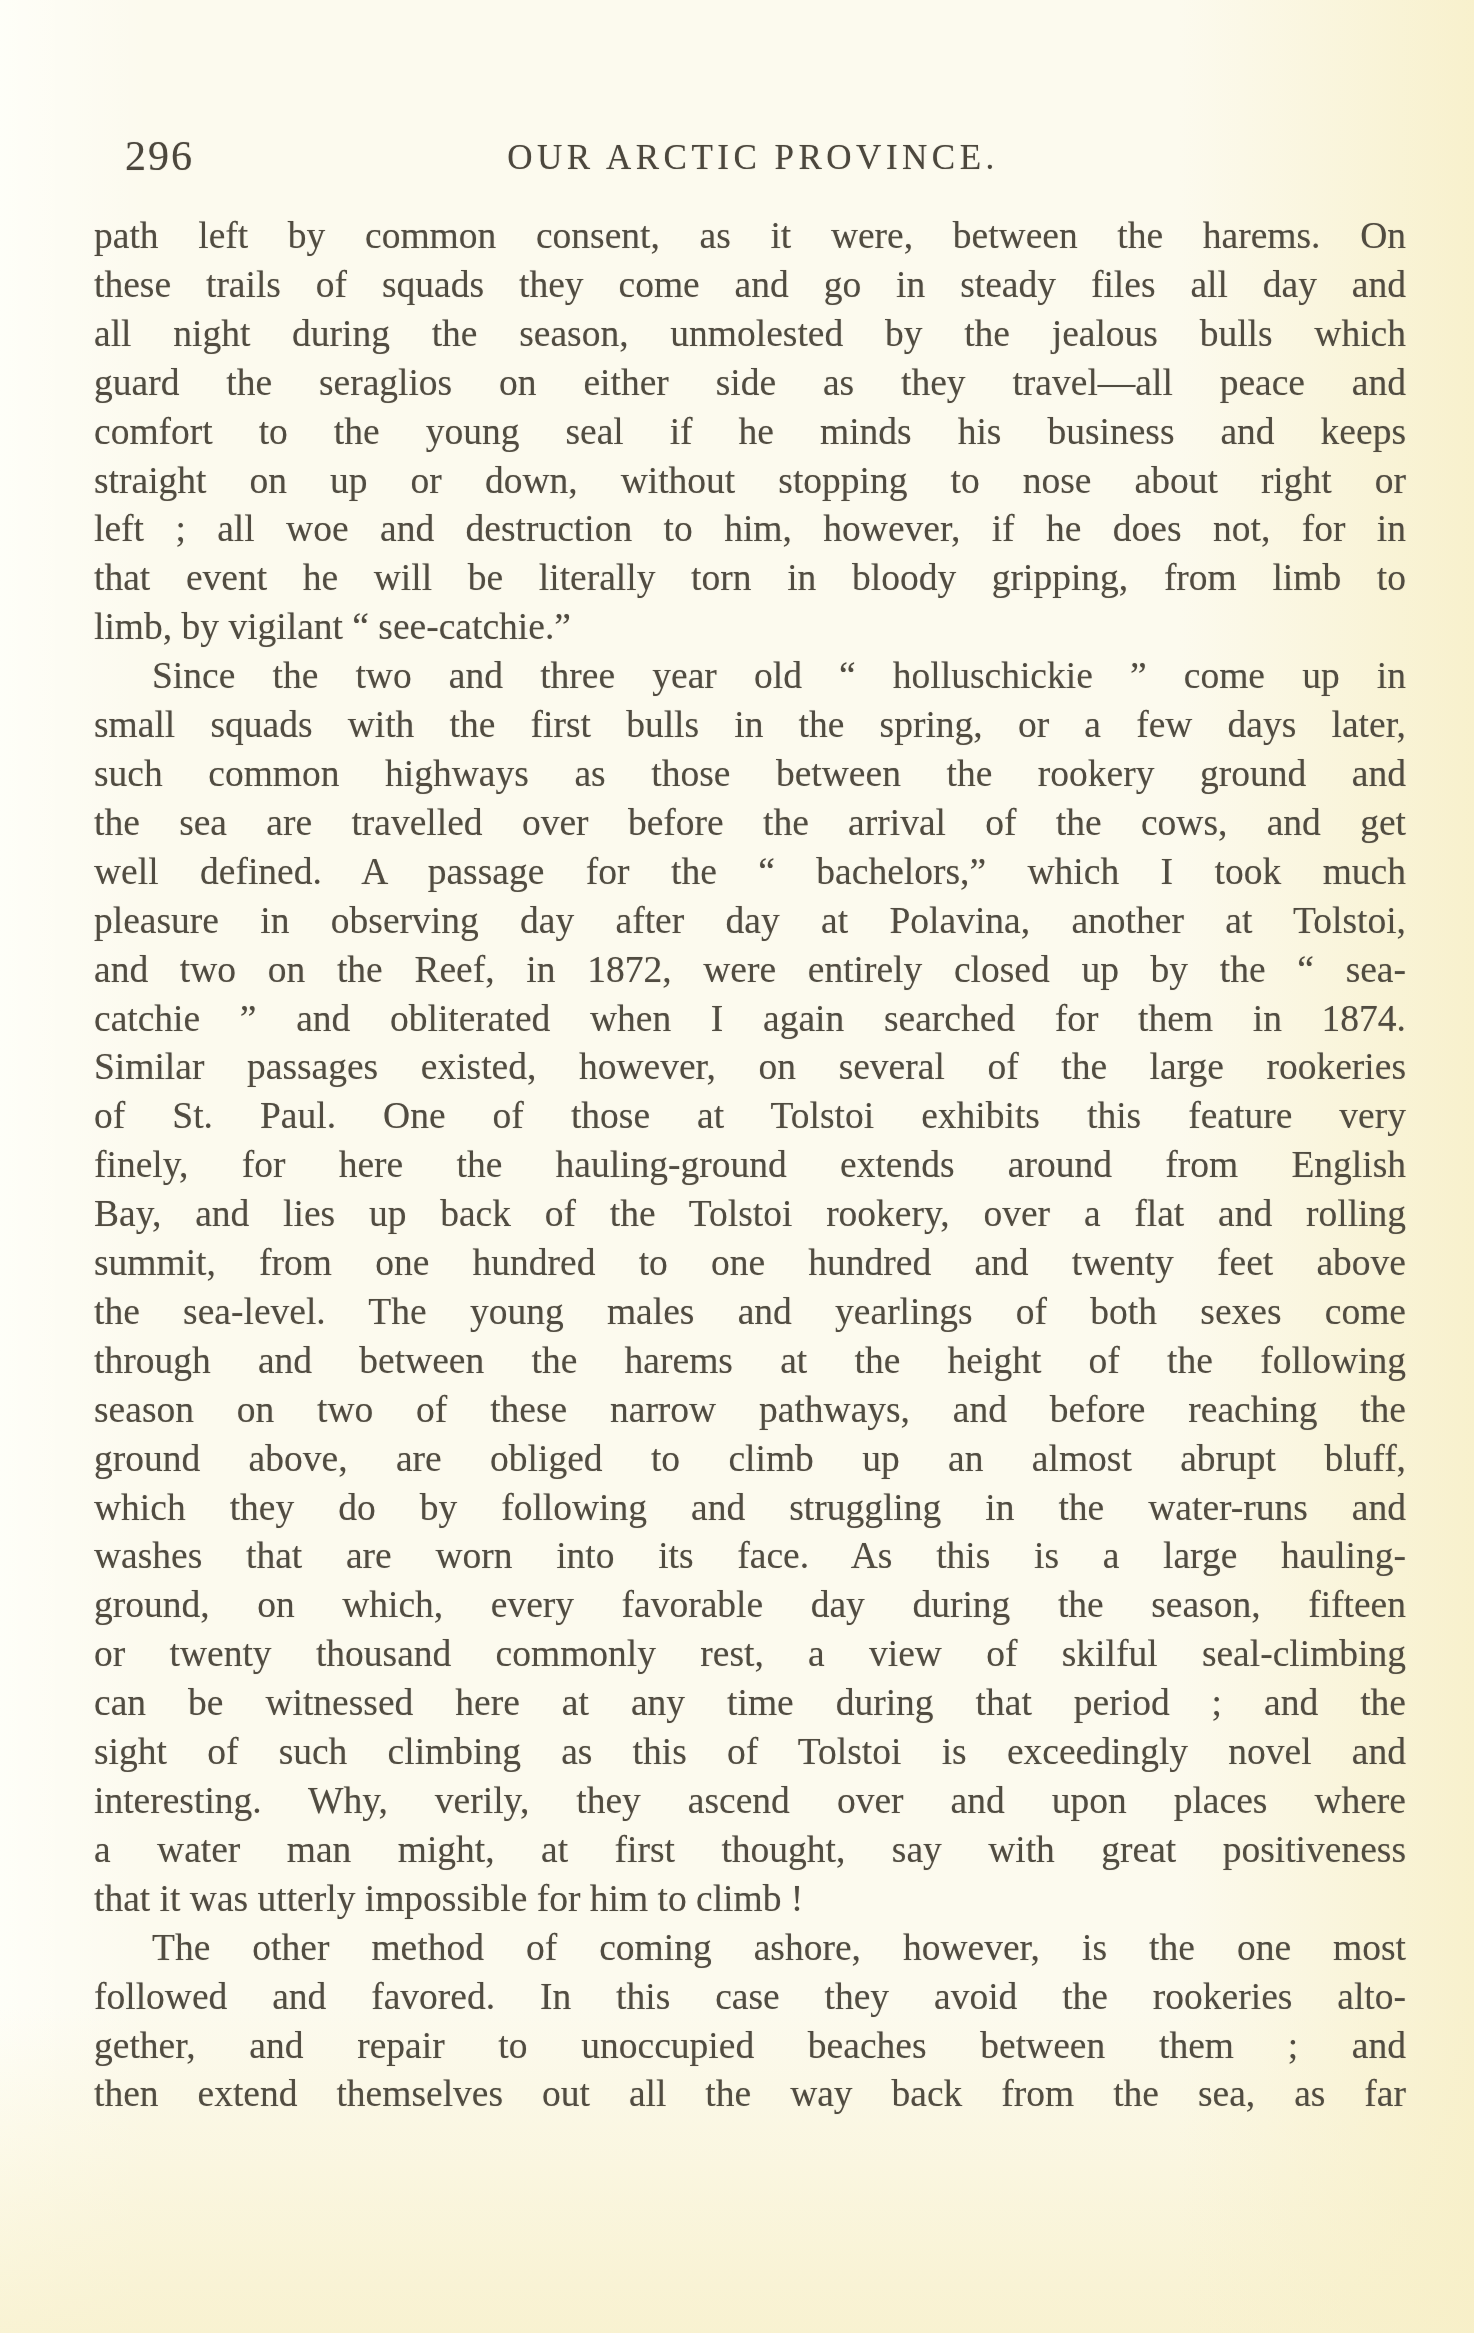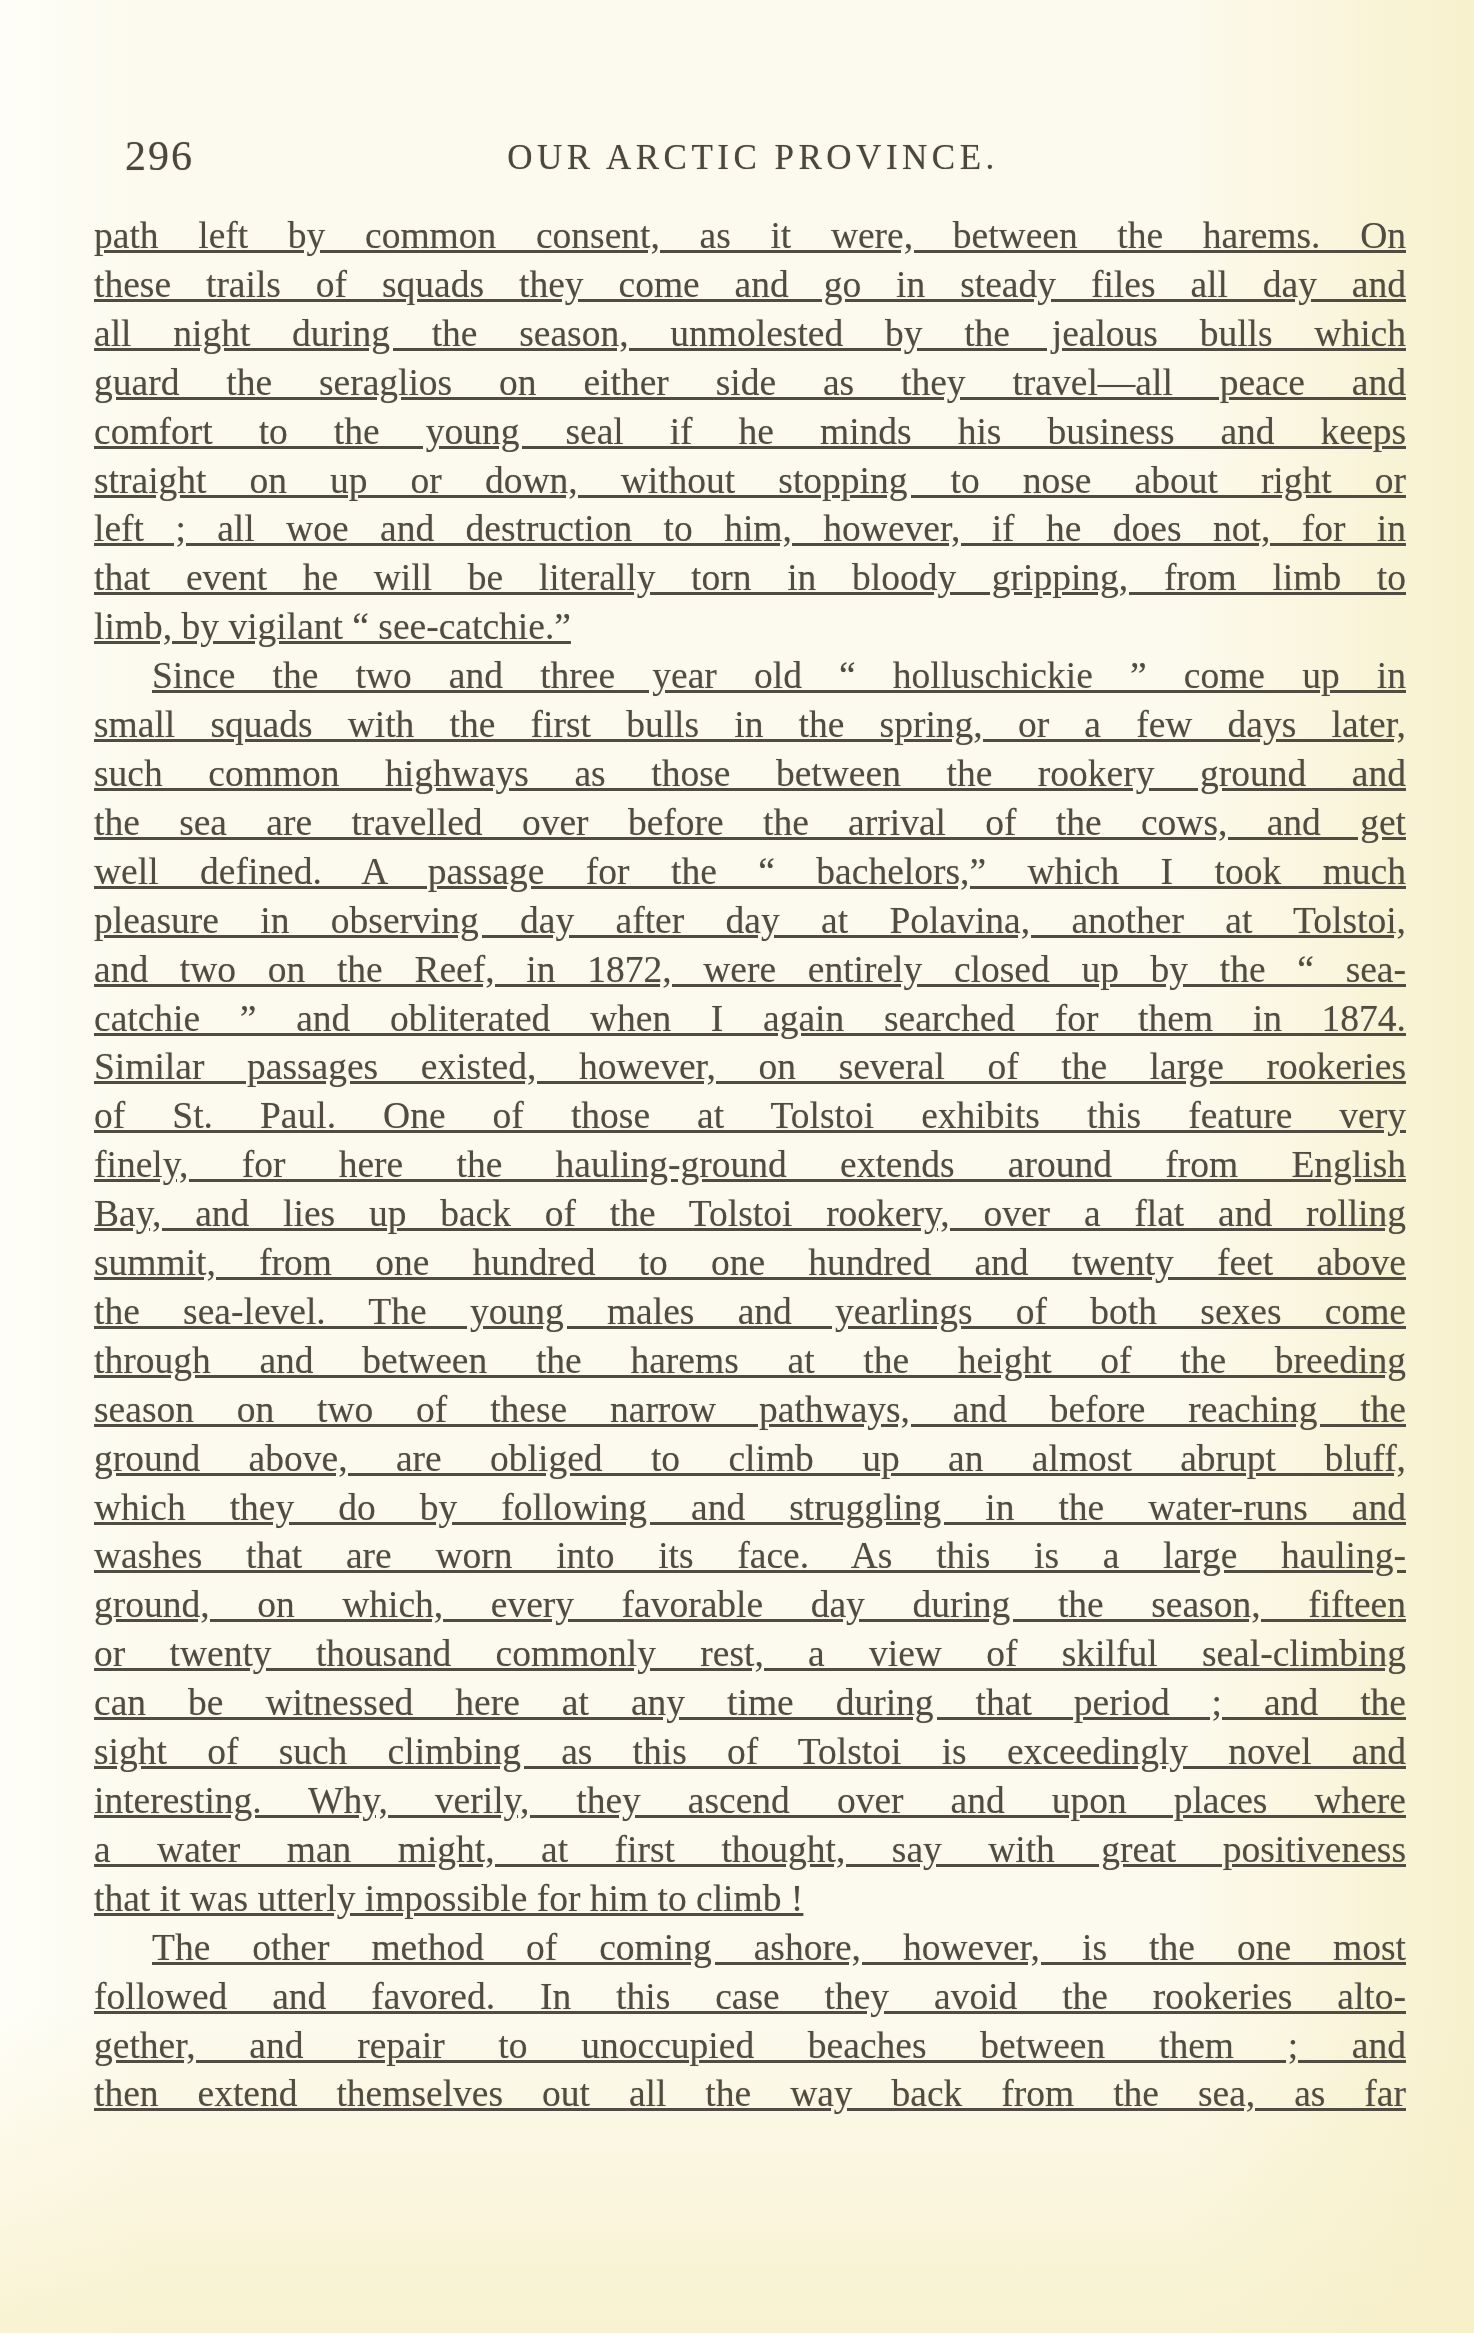--- a/index.html
+++ b/index.html
@@ -56,21 +56,20 @@
     font-size: 37.5px;
     line-height: 48.9px;
     color: #514c41;
     text-shadow: 0 0 1px rgba(81,76,65,0.4);
   }
   .para { margin: 0; padding: 0; }
   .line {
     text-align: justify;
     text-align-last: justify;
     white-space: normal;
-    text-decoration: underline;
   }
   .line.para-end { text-align-last: left; }
   .line.indent { text-indent: 58px; }
 </style>
 </head>
 <body>
 
 <div class="page">
   <div class="header">
     <span class="pagenum">296</span>
@@ -96,21 +95,21 @@
         <div class="line">well defined.  A passage for the “ bachelors,” which I took much</div>
         <div class="line">pleasure in observing day after day at Polavina, another at Tolstoi,</div>
         <div class="line">and two on the Reef, in 1872, were entirely closed up by the “ sea-</div>
         <div class="line">catchie ” and obliterated when I again searched for them in 1874.</div>
         <div class="line">Similar passages existed, however, on several of the large rookeries</div>
         <div class="line">of St. Paul.  One of those at Tolstoi exhibits this feature very</div>
         <div class="line">finely, for here the hauling-ground extends around from English</div>
         <div class="line">Bay, and lies up back of the Tolstoi rookery, over a flat and rolling</div>
         <div class="line">summit, from one hundred to one hundred and twenty feet above</div>
         <div class="line">the sea-level.  The young males and yearlings of both sexes come</div>
-        <div class="line">through and between the harems at the height of the breeding</div>
+        <div class="line">through and between the harems at the height of the following</div>
         <div class="line">season on two of these narrow pathways, and before reaching the</div>
         <div class="line">ground above, are obliged to climb up an almost abrupt bluff,</div>
         <div class="line">which they do by following and struggling in the water-runs and</div>
         <div class="line">washes that are worn into its face.  As this is a large hauling-</div>
         <div class="line">ground, on which, every favorable day during the season, fifteen</div>
         <div class="line">or twenty thousand commonly rest, a view of skilful seal-climbing</div>
         <div class="line">can be witnessed here at any time during that period ; and the</div>
         <div class="line">sight of such climbing as this of Tolstoi is exceedingly novel and</div>
         <div class="line">interesting.  Why, verily, they ascend over and upon places where</div>
         <div class="line">a water man might, at first thought, say with great positiveness</div>

